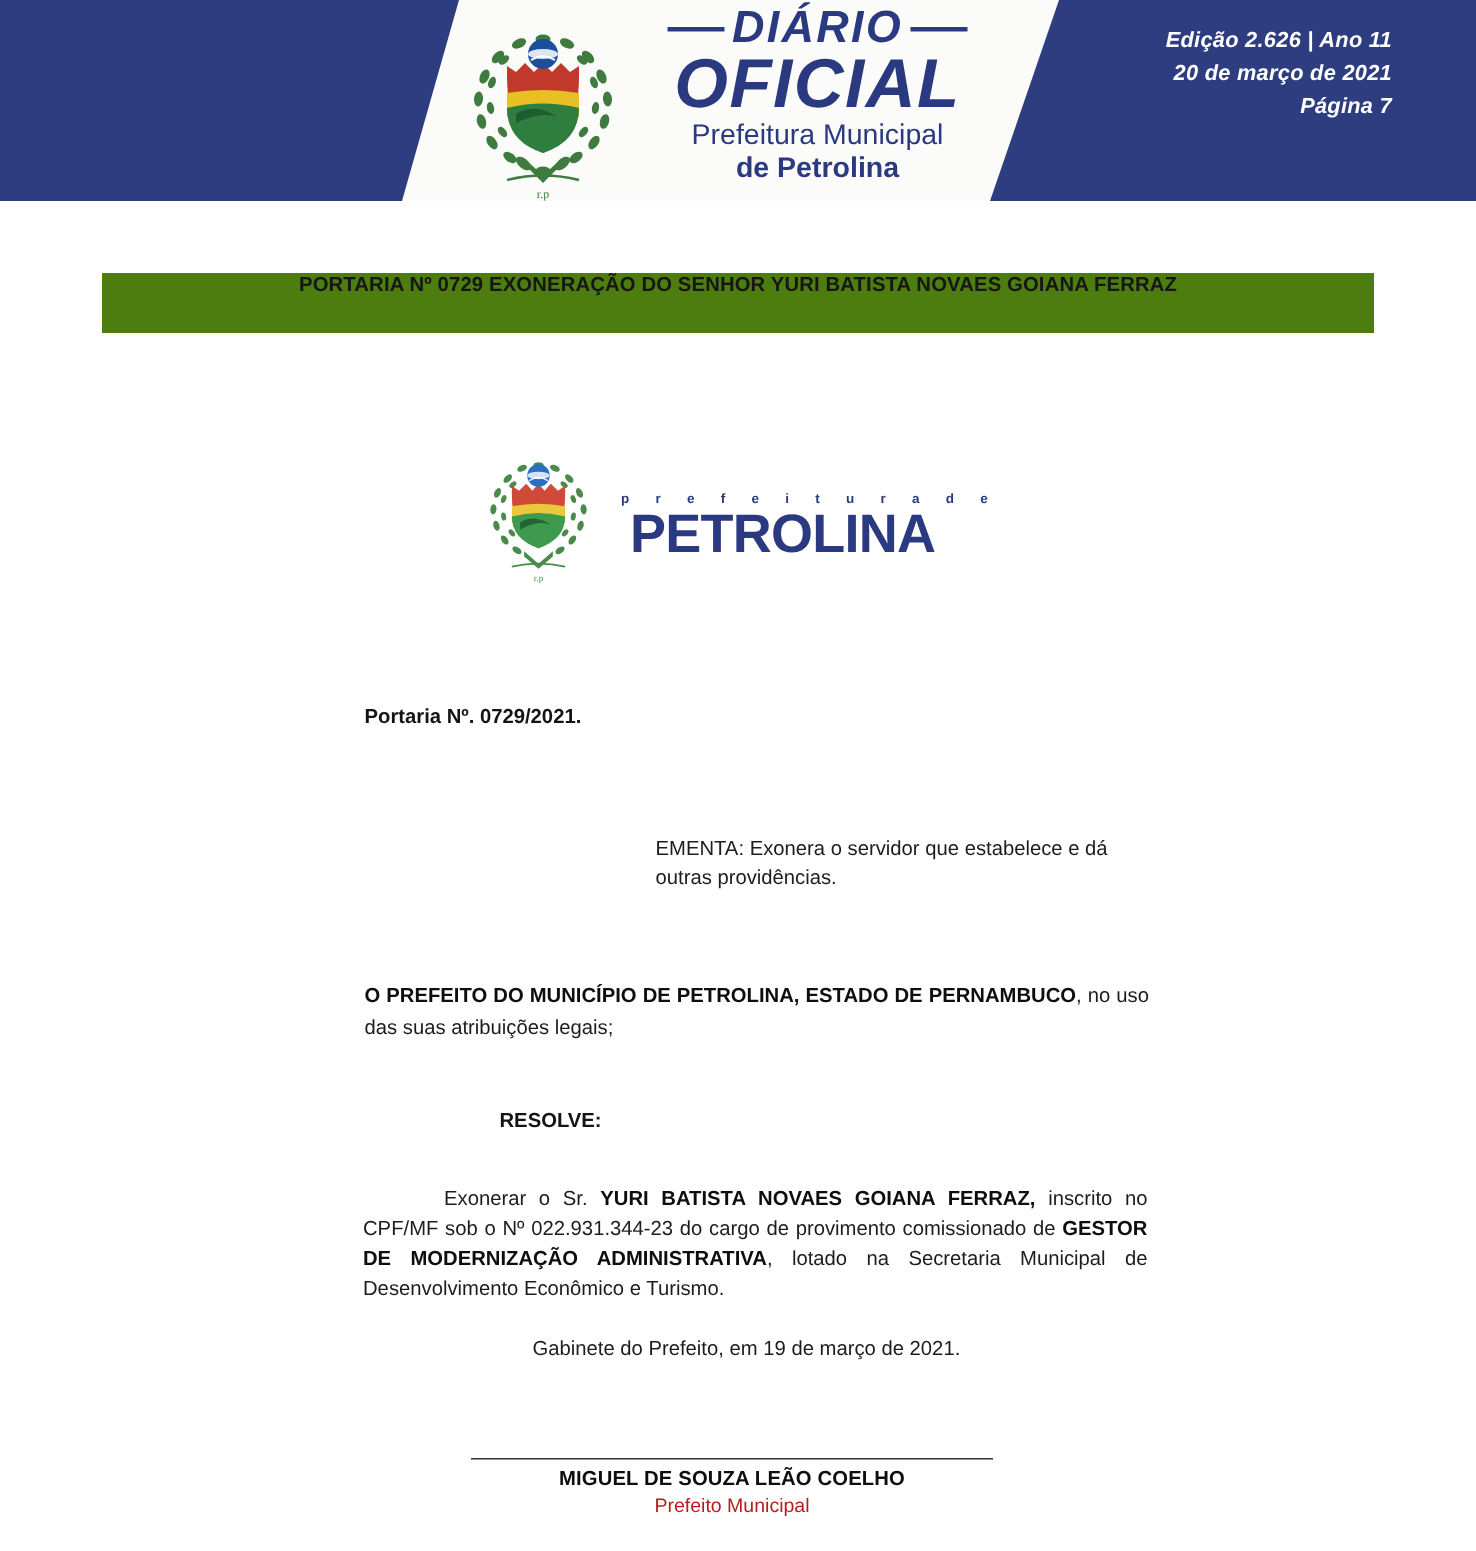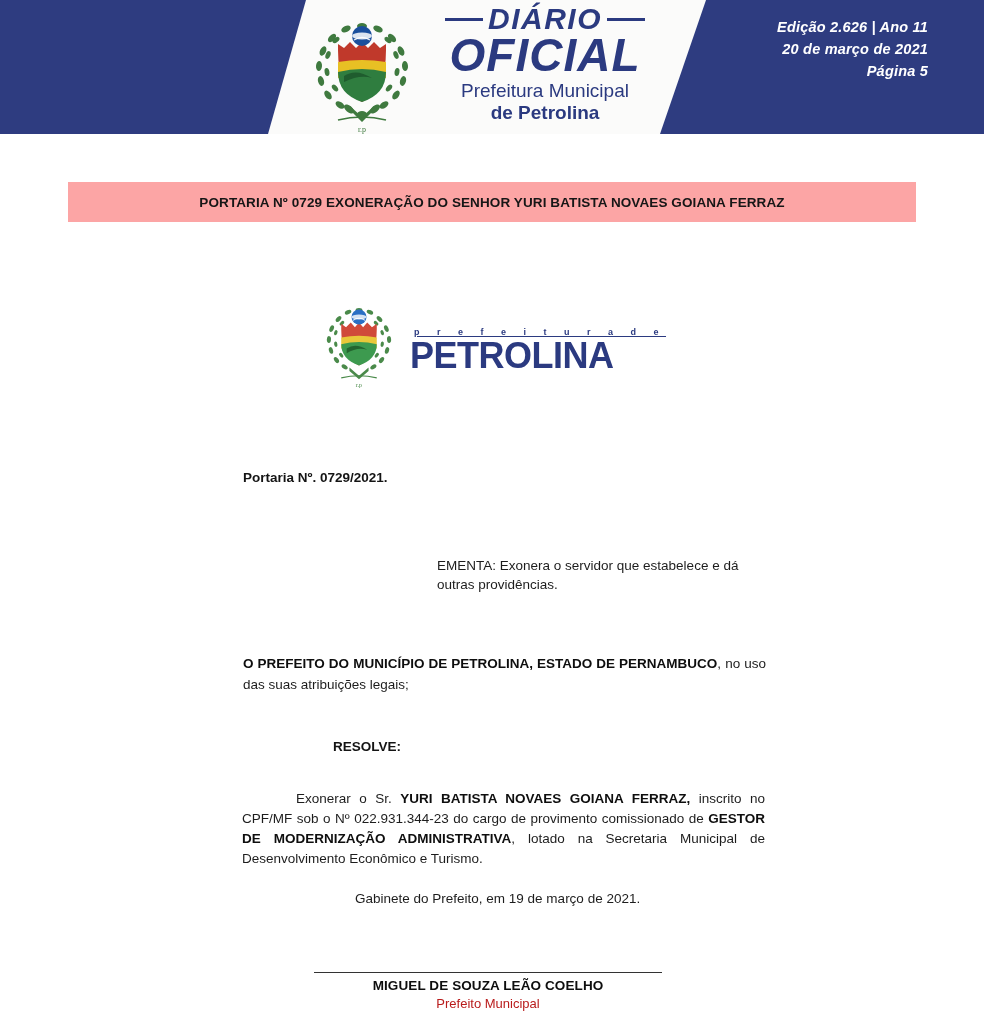--- a/index.html
+++ b/index.html
@@ -108,23 +108,23 @@
     letter-spacing: 0.2px;
   }
 
   
   .doc-banner {
     position: absolute;
     left: 68px;
     top: 182px;
     width: 848px;
     height: 40px;
-    background: #fca5a5;
+    background: #4d7c0f;
     display: flex;
-    align-items: center;
+    align-items: flex-start;
     justify-content: center;
   }
   .doc-banner-text {
     font-size: 13.5px;
     font-weight: bold;
     letter-spacing: 0.1px;
     color: #161616;
     text-align: center;
   }
 
@@ -150,28 +150,28 @@
     padding-top: 12px;
   }
   .logo-pref {
     font-size: 9px;
     letter-spacing: 7.5px;
     color: #2b3a80;
     font-weight: bold;
     text-transform: lowercase;
     margin-left: 4px;
     margin-bottom: 1px;
-    text-decoration: underline;
   }
   .logo-name {
     font-size: 36px;
     font-weight: bold;
     color: #2b3a80;
     letter-spacing: -0.5px;
     line-height: 36px;
+    margin-left: 10px;
   }
 
   
   .body-area {
     position: absolute;
     left: 0;
     top: 0;
     width: 984px;
     height: 1034px;
     pointer-events: none;
@@ -329,21 +329,21 @@
           <span class="rule"></span>
         </div>
         <div class="t-oficial">OFICIAL</div>
         <div class="t-sub1">Prefeitura Municipal</div>
         <div class="t-sub2">de Petrolina</div>
       </div>
 
       <div class="edition-block">
         <div>Edição 2.626 | Ano 11</div>
         <div>20 de março de 2021</div>
-        <div>Página 5</div>
+        <div>Página 7</div>
       </div>
     </div>
   </div>
 
   <div class="doc-banner">
     <div class="doc-banner-text">PORTARIA Nº 0729 EXONERAÇÃO DO SENHOR YURI BATISTA NOVAES GOIANA FERRAZ</div>
   </div>
 
   <div class="logo-row">
     <svg class="logo-crest" viewBox="0 0 120 130" aria-hidden="true">

